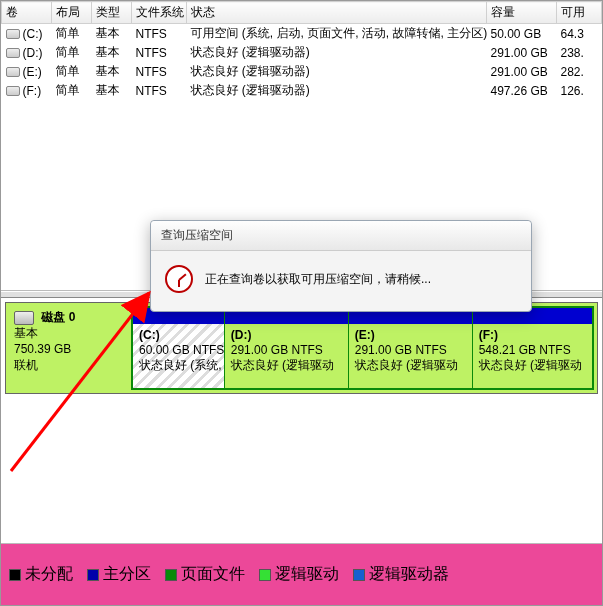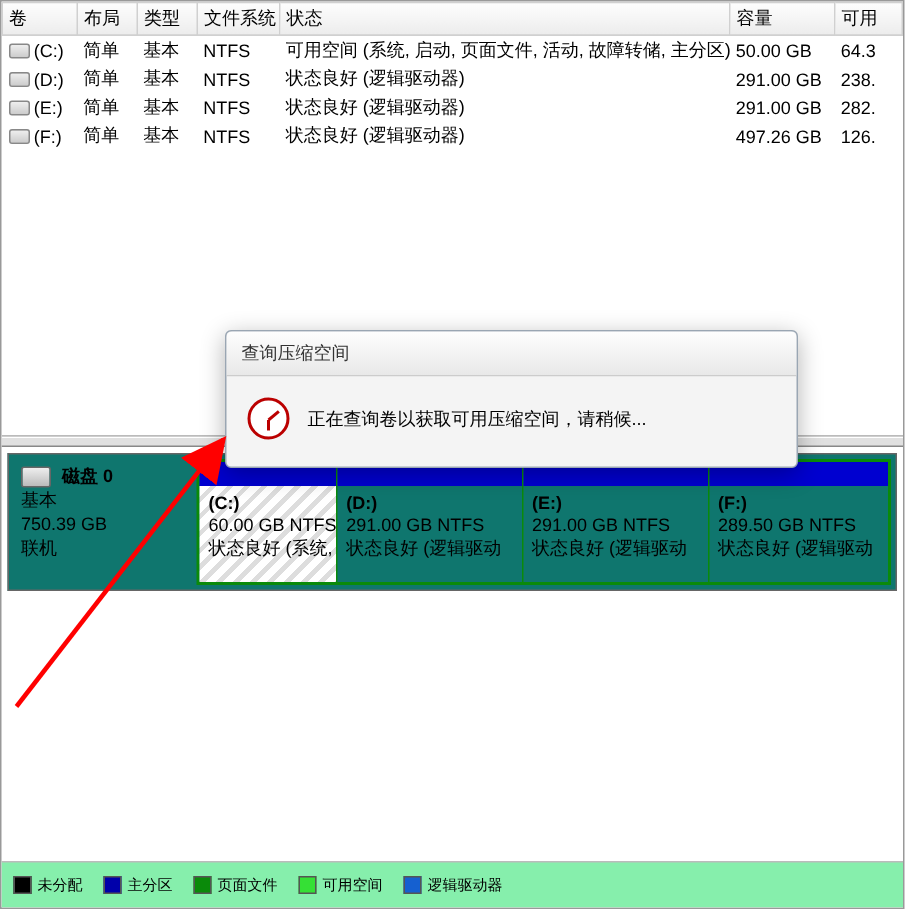--- a/index.html
+++ b/index.html
@@ -54,21 +54,21 @@
     border-bottom: 1px solid #888;
     box-shadow: inset 0 1px 0 #fff;
   }
   
   .diskmap {
     display: flex;
     align-items: stretch;
     border: 1px solid #666;
     margin: 4px 4px 0 4px;
     height: 92px;
-    background: #0f766e;
+    background: #bef264;
   }
   .diskinfo {
     width: 140px;
     padding: 6px 8px;
     line-height: 16px;
   }
   .diskinfo .di-icon {
     display:inline-block;
     width:20px;height:14px;
     background:linear-gradient(#eee,#bbb);
@@ -154,26 +154,26 @@
     left: 0; top: 0;
     width: 603px; height: 606px;
     pointer-events: none;
     z-index: 30;
   }
   
   .legend {
     position: absolute;
     left: 0; bottom: 0;
     right: 0;
-    padding: 8px 8px;
+    padding: 20px 8px;
     border-top: 1px solid #bbb;
-    background: #86efac;
+    background: #ec4899;
     display: flex;
     gap: 14px;
-    font-size: 10px;
+    font-size: 16px;
   }
   .lg { display:flex; align-items:center; gap:4px; }
   .sw { width:12px; height:12px; border:1px solid #555; }
 </style>
 </head>
 <body>
 
 <table class="toptable">
   <colgroup>
     <col style="width:50px">
@@ -253,21 +253,21 @@
       <div class="part" style="width: 27%;">
         <div class="part-head"></div>
         <div class="part-body"><b>(D:)</b><br><span>291.00 GB NTFS</span><br><span>状态良好 (逻辑驱动</span></div>
       </div>
       <div class="part" style="width: 27%;">
         <div class="part-head"></div>
         <div class="part-body"><b>(E:)</b><br><span>291.00 GB NTFS</span><br><span>状态良好 (逻辑驱动</span></div>
       </div>
       <div class="part" style="width: 26%;">
         <div class="part-head"></div>
-        <div class="part-body"><b>(F:)</b><br><span>289.50 GB NTFS</span><br><span>状态良好 (逻辑驱动</span></div>
+        <div class="part-body"><b>(F:)</b><br><span>548.21 GB NTFS</span><br><span>状态良好 (逻辑驱动</span></div>
       </div>
     </div>
 </div>
 
 <div class="dialog">
   <div class="dialog-title">查询压缩空间</div>
   <div class="dialog-body">
     <div class="clock-icon"></div>
     <div>正在查询卷以获取可用压缩空间，请稍候...</div>
   </div>
@@ -290,19 +290,19 @@
   <div class="lg">
     <span class="sw" style="background:#0000aa"></span>
     <span>主分区</span>
   </div>
   <div class="lg">
     <span class="sw" style="background:#0a8a0a"></span>
     <span>页面文件</span>
   </div>
   <div class="lg">
     <span class="sw" style="background:#35e035"></span>
-    <span>可用空间</span>
+    <span>逻辑驱动</span>
   </div>
   <div class="lg">
     <span class="sw" style="background:#1560d0"></span>
     <span>逻辑驱动器</span>
   </div>
 </div>
 
 </body></html>

